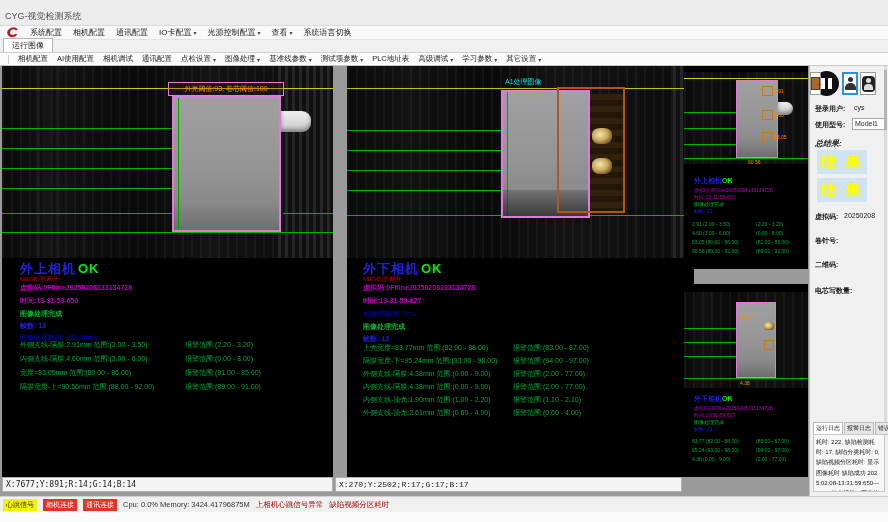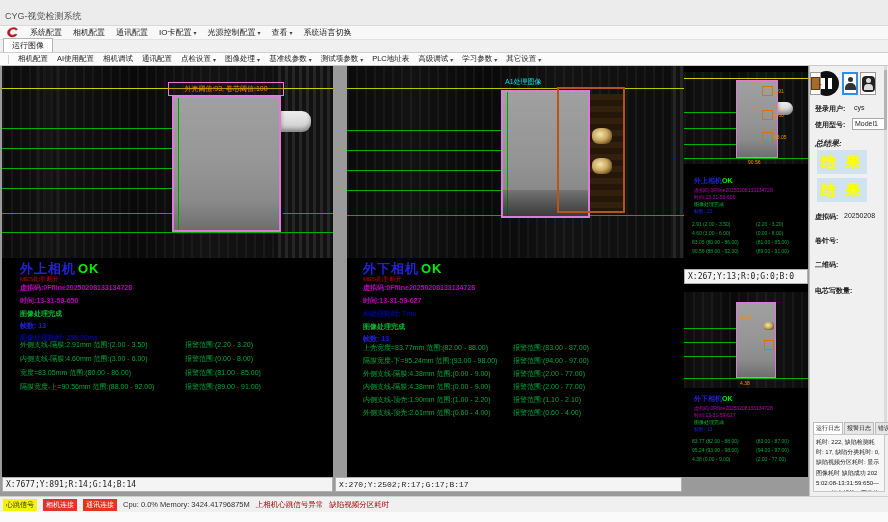--- a/index.html
+++ b/index.html
@@ -300,21 +300,20 @@
     <div class="abs mini-blu" style="left:10px; top:142px;">帧数: 13</div>
     <div class="abs mini-row" style="left:8px; top:155px;">2.91 (2.00 - 3.50)</div>
     <div class="abs mini-row" style="left:72px; top:155px;">(2.20 - 3.20)</div>
     <div class="abs mini-row" style="left:8px; top:164px;">4.60 (3.00 - 6.00)</div>
     <div class="abs mini-row" style="left:72px; top:164px;">(0.00 - 8.00)</div>
     <div class="abs mini-row" style="left:8px; top:173px;">83.05 (80.00 - 86.00)</div>
     <div class="abs mini-row" style="left:72px; top:173px;">(81.00 - 85.00)</div>
     <div class="abs mini-row" style="left:8px; top:182px;">90.56 (88.00 - 92.00)</div>
     <div class="abs mini-row" style="left:72px; top:182px;">(89.00 - 91.00)</div>
   </div>
-  <div class="abs cbar" style="left:684px; top:269px; width:124px;">X:267;Y:13;R:0;G:0;B:0</div>
 
   <div class="abs panel mini-bot">
     <div class="abs cam" style="top:8px; height:96px; width:124px;">
       <div class="abs gline" style="left:0; top:36px; width:52px;"></div>
       <div class="abs gline" style="left:0; top:50px; width:52px;"></div>
       <div class="abs gline" style="left:0; top:64px; width:52px;"></div>
       <div class="abs gline" style="left:0; top:86px; width:124px;"></div>
       <div class="abs part" style="left:52px; top:10px; width:40px; height:76px; border-width:1px;"></div>
       <div class="abs glint" style="left:80px; top:30px; width:10px; height:8px;"></div>
       <div class="abs obox" style="left:80px; top:48px; width:10px; height:10px;"></div>

